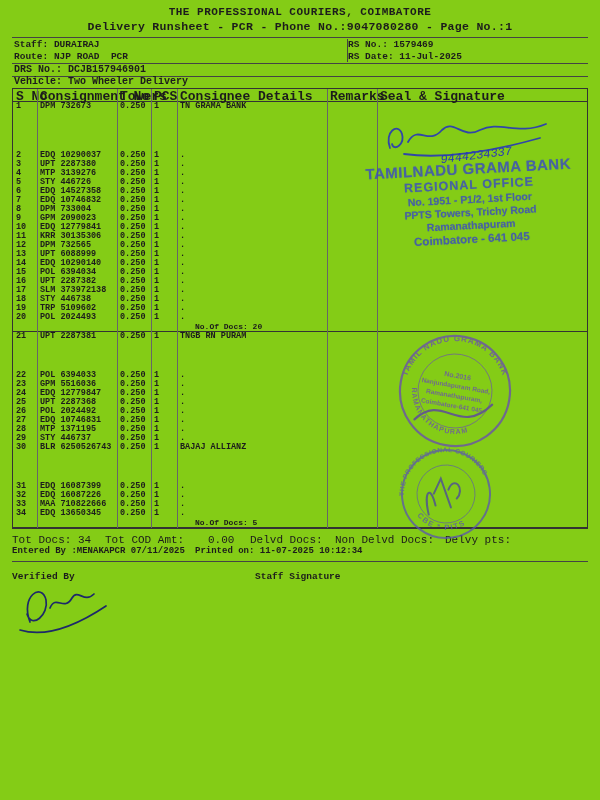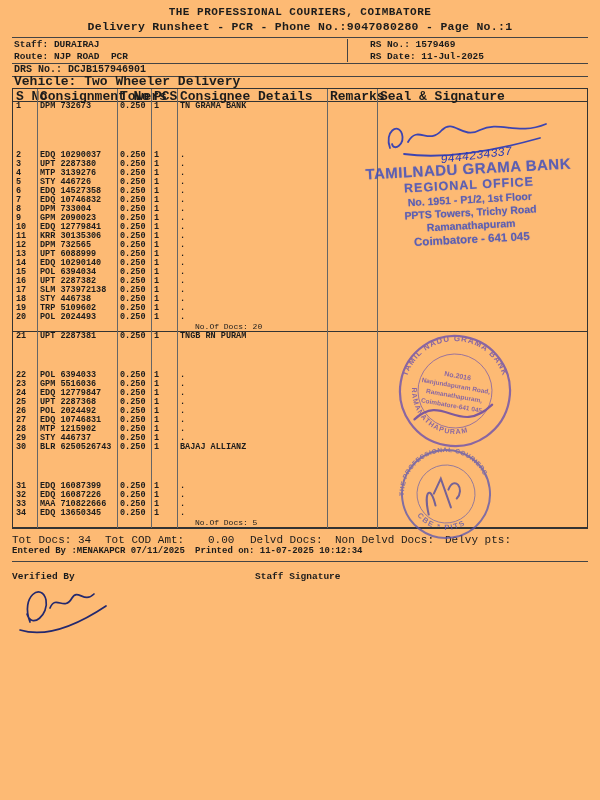--- a/index.html
+++ b/index.html
@@ -1,34 +1,34 @@
 <!DOCTYPE html>
 <html><head>
 <meta charset="utf-8">
 <style>
   *{margin:0;padding:0;box-sizing:border-box}
   html,body{background:#ffffff}
-  .page{position:relative;width:600px;height:800px;background:#fdba74;overflow:hidden;
+  .page{position:relative;width:600px;height:800px;background:#84cc16;overflow:hidden;
         font-family:"Liberation Mono","DejaVu Sans Mono",monospace;color:#1c1c1c}
   .doc{position:absolute;left:12px;top:6px;width:576px}
   .title{text-align:center;font-size:11px;font-weight:bold;letter-spacing:.5px;line-height:12px}
   .subtitle{text-align:center;font-size:11.5px;font-weight:bold;letter-spacing:.3px;margin-top:2px;line-height:13px}
   .infobox{margin-top:4px;border-top:1px solid #444;border-bottom:1px solid #444;display:flex;padding:1px 0}
   .info-left{width:335px;padding-left:2px}
-  .info-right{flex:1;border-left:1px solid #444;padding-left:22px}
+  .info-right{flex:1;border-left:1px solid #444;padding-left:0}
   .inforow{font-size:9.5px;font-weight:bold;line-height:11.5px;white-space:pre}
   .drsrow{font-size:10px;font-weight:bold;line-height:12px;border-bottom:1px solid #444;padding-left:2px}
-  .vehrow{font-size:13px;font-weight:bold;line-height:10px;padding:0 0 1px 2px}
+  .vehrow{font-size:10px;font-weight:bold;line-height:10px;padding:0 0 1px 2px}
   .tbl{border:1px solid #333;position:relative}
   .vl{position:absolute;top:0;bottom:0;width:0;border-left:1px solid #666;pointer-events:none}
   .thead,.trow,.docsgrid{display:grid;grid-template-columns:24px 80px 34px 26px 150px 50px 1fr}
   .thead{border-bottom:1px solid #333;font-size:13px;font-weight:bold;height:13px;align-items:center}
   .trow{font-size:8.5px;font-weight:bold;line-height:9px;height:9px}
   .c{padding-left:3px;white-space:nowrap;overflow:visible}
-  .docsrow{border-bottom:1px solid #333;font-size:8px;font-weight:normal;line-height:10px;height:10px;padding-left:182px;white-space:pre}
+  .docsrow{border-bottom:1px solid #333;font-size:8px;font-weight:bold;line-height:10px;height:10px;padding-left:182px;white-space:pre}
   .totrow{position:relative;height:12px;margin-top:5px;font-size:11px;font-weight:normal}
   .totrow span{position:absolute;top:0;white-space:pre}
   .entrow{position:relative;height:12px;font-size:9px;font-weight:bold}
   .entrow span{position:absolute;top:0;white-space:pre}
   .sepline{border-top:1px solid #444;margin-top:3px}
   .verrow{position:relative;height:12px;margin-top:9px;font-size:9.5px;font-weight:bold}
   .verrow span{position:absolute;top:0;white-space:pre}
   
   .sig-top{position:absolute;left:382px;top:114px;width:172px;height:56px}
   .addr-stamp{position:absolute;left:366px;top:160px;width:208px;transform:rotate(-3deg);
@@ -325,21 +325,21 @@
     <div class="c">27</div>
     <div class="c">EDQ 10746831</div>
     <div class="c">0.250</div>
     <div class="c">1</div>
     <div class="c">.</div>
     <div class="c"></div>
     <div class="c"></div>
   </div>
           <div class="trow">
     <div class="c">28</div>
-    <div class="c">MTP 1215902</div>
+    <div class="c">MTP 1371195</div>
     <div class="c">0.250</div>
     <div class="c">1</div>
     <div class="c">.</div>
     <div class="c"></div>
     <div class="c"></div>
   </div>
           <div class="trow">
     <div class="c">29</div>
     <div class="c">STY 446737</div>
     <div class="c">0.250</div>

